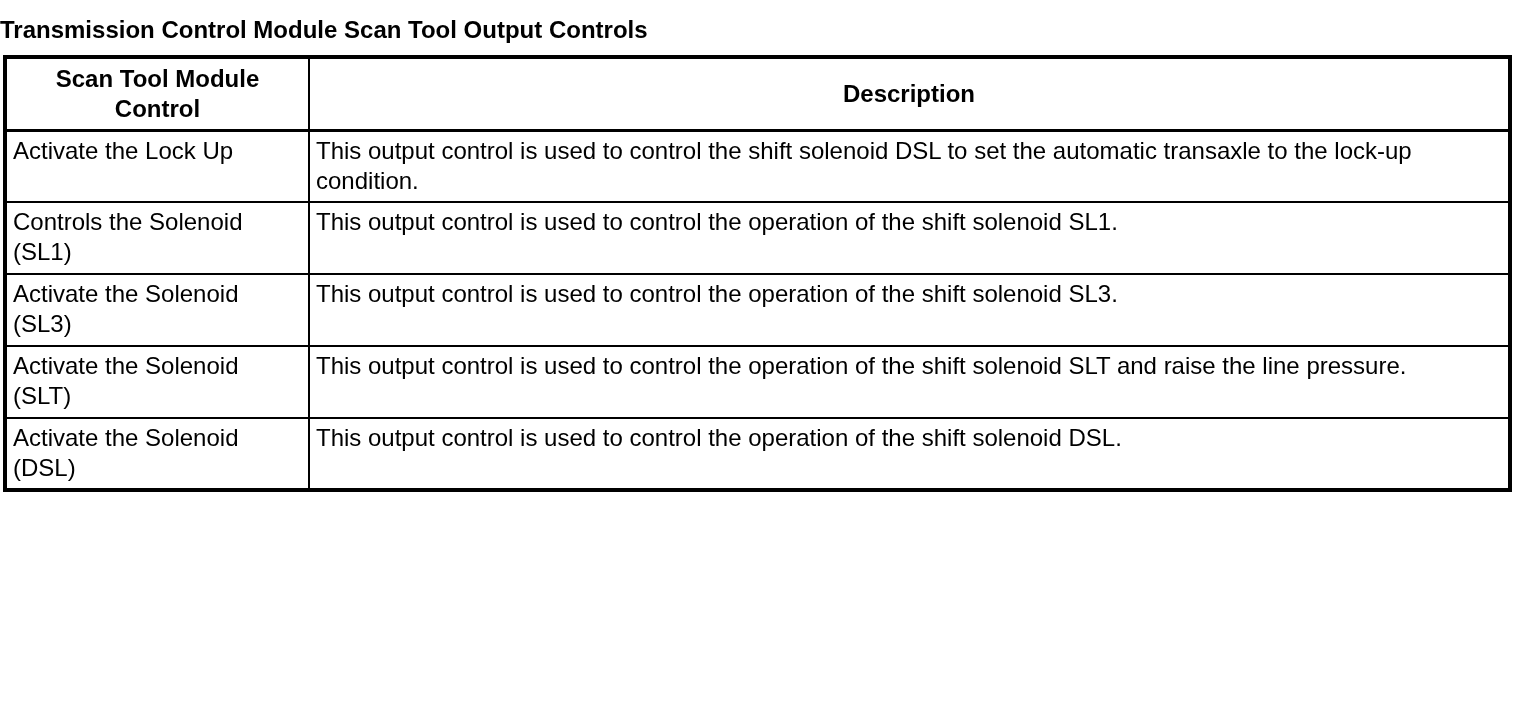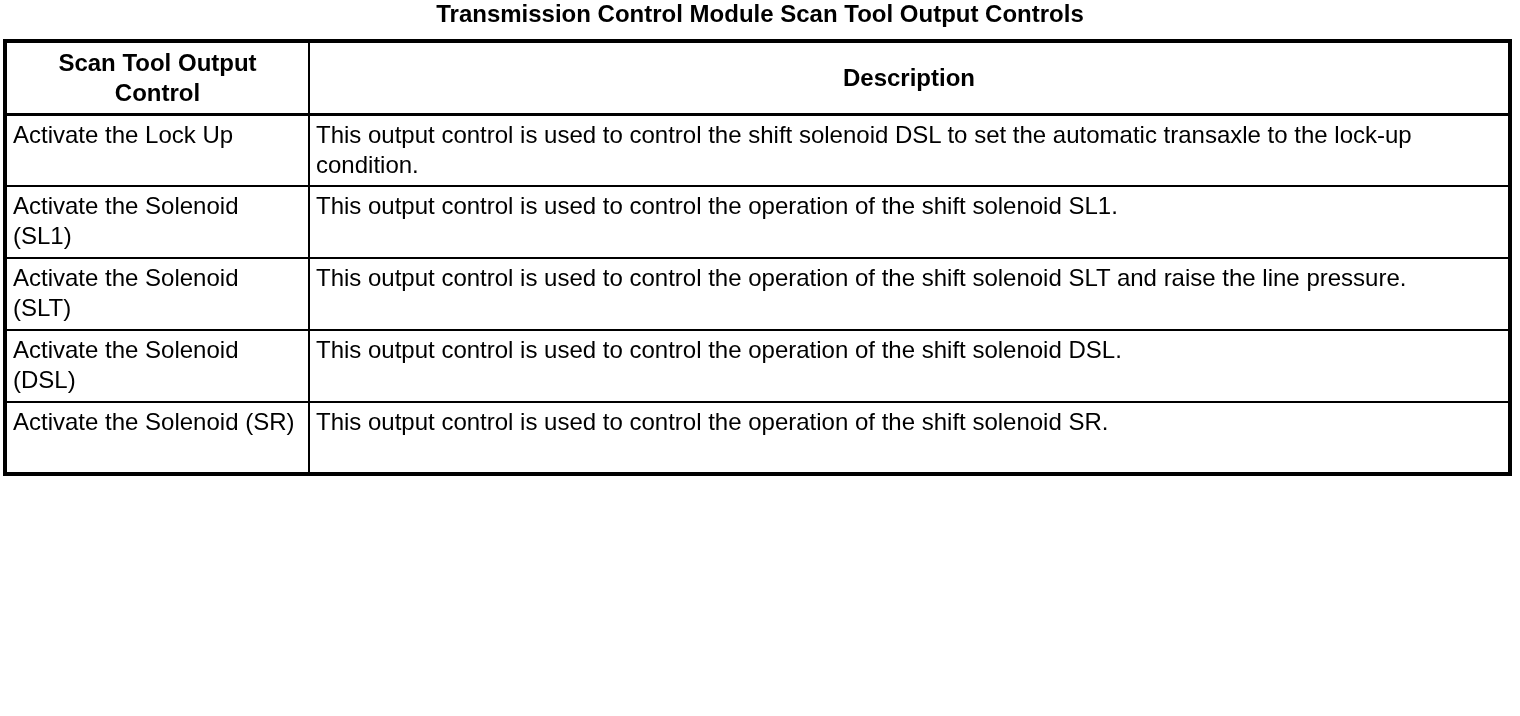--- a/index.html
+++ b/index.html
@@ -7,22 +7,21 @@
     width: 1520px;
     background: #ffffff;
     color: #000000;
     font-family: "Liberation Sans", sans-serif;
   }
   body {
     height: 716px;
     overflow: hidden;
   }
   .page-title {
-    margin-top: 0;
-    text-align: center;
+    margin-top: 16px;
     font-size: 24px;
     line-height: 28px;
     font-weight: bold;
     letter-spacing: 0px;
   }
   table.output-controls {
     margin: 11px 0 0 3px;
     width: 1505px;
     table-layout: fixed;
     border-collapse: collapse;
@@ -63,48 +62,48 @@
 
 <div class="page-title">Transmission Control Module Scan Tool Output Controls</div>
 
 <table class="output-controls">
   <colgroup>
     <col class="col-control">
     <col class="col-description">
   </colgroup>
   <thead>
     <tr>
-      <th>Scan Tool Output Control</th>
+      <th>Scan Tool Module Control</th>
       <th>Description</th>
     </tr>
   </thead>
   <tbody>
 
   <tr>
     <td class="cell-control">Activate the Lock Up</td>
     <td class="cell-description">This output control is used to control the shift solenoid DSL to set the automatic transaxle to the lock-up condition.</td>
   </tr>
 
   <tr>
-    <td class="cell-control">Activate the Solenoid (SL1)</td>
+    <td class="cell-control">Controls the Solenoid (SL1)</td>
     <td class="cell-description">This output control is used to control the operation of the shift solenoid SL1.</td>
   </tr>
 
 
+  <tr>
+    <td class="cell-control">Activate the Solenoid (SL3)</td>
+    <td class="cell-description">This output control is used to control the operation of the shift solenoid SL3.</td>
+  </tr>
 
 
   <tr>
     <td class="cell-control">Activate the Solenoid (SLT)</td>
     <td class="cell-description">This output control is used to control the operation of the shift solenoid SLT and raise the line pressure.</td>
   </tr>
 
   <tr>
     <td class="cell-control">Activate the Solenoid (DSL)</td>
     <td class="cell-description">This output control is used to control the operation of the shift solenoid DSL.</td>
   </tr>
 
-  <tr>
-    <td class="cell-control">Activate the Solenoid (SR)</td>
-    <td class="cell-description">This output control is used to control the operation of the shift solenoid SR.</td>
-  </tr>
 
 </tbody>
 </table>
 
 </body></html>

